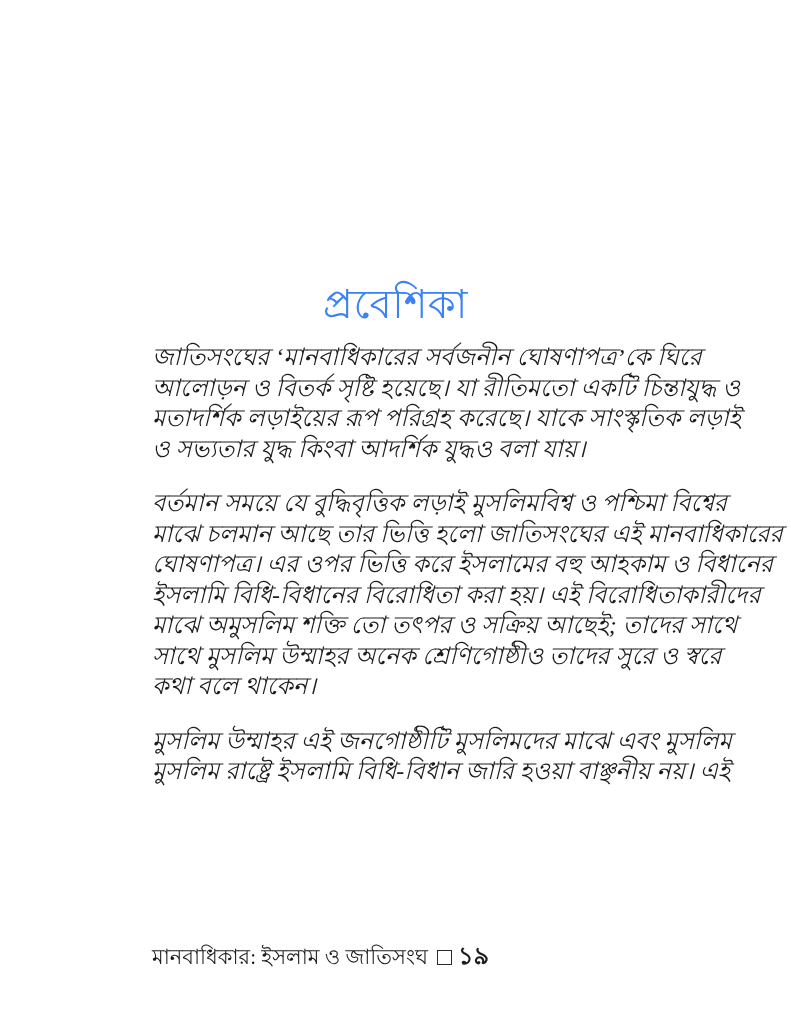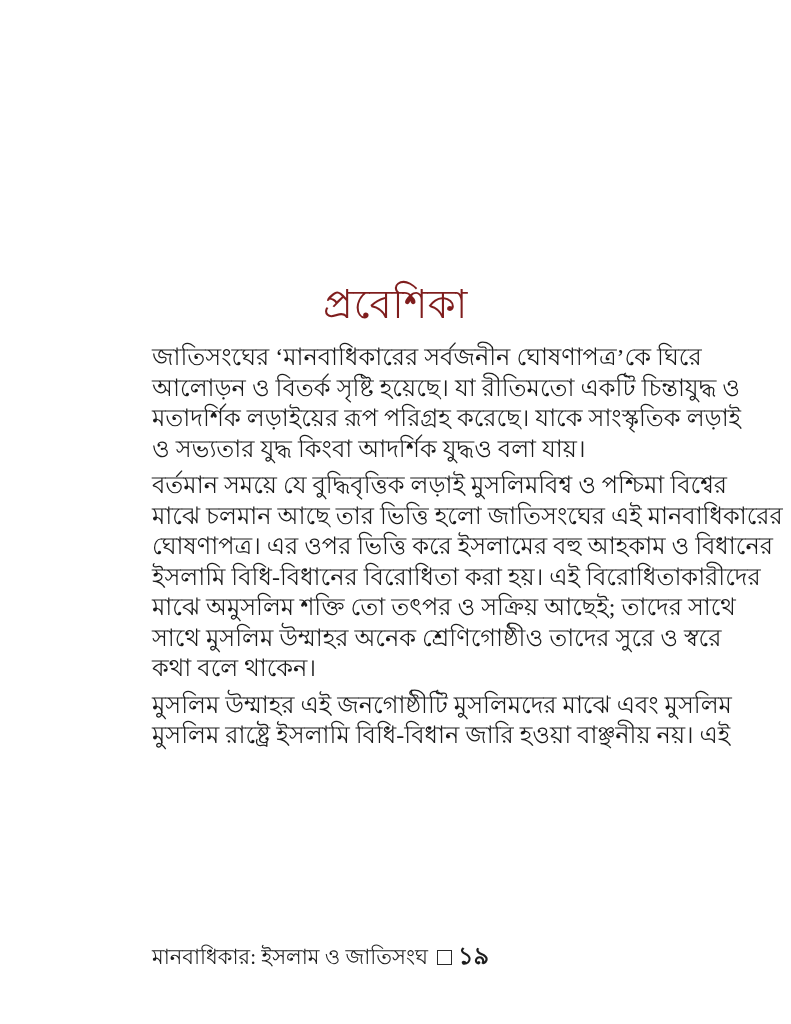--- a/index.html
+++ b/index.html
@@ -23,30 +23,31 @@
   .page-title {
     position: absolute;
     top: 252px;
     left: 0;
     width: 791px;
     text-align: center;
     font-size: 40px;
     line-height: 52px;
     font-weight: 400;
     letter-spacing: 0.5px;
-    color: #7f1d1d;
+    color: #3b82f6;
   }
   .text-block {
     position: absolute;
     left: 152px;
     top: 342px;
     width: 488px;
+    font-style: italic;
   }
   .para { margin: 0; padding: 0; }
-  .para + .para { margin-top: 6px; }
+  .para + .para { margin-top: 24px; }
   .line {
     font-size: 24px;
     line-height: 30.5px;
     white-space: nowrap;
     text-align: justify;
     text-align-last: justify;
     color: #1c1c1c;
   }
   .line.para-end {
     text-align-last: left;

